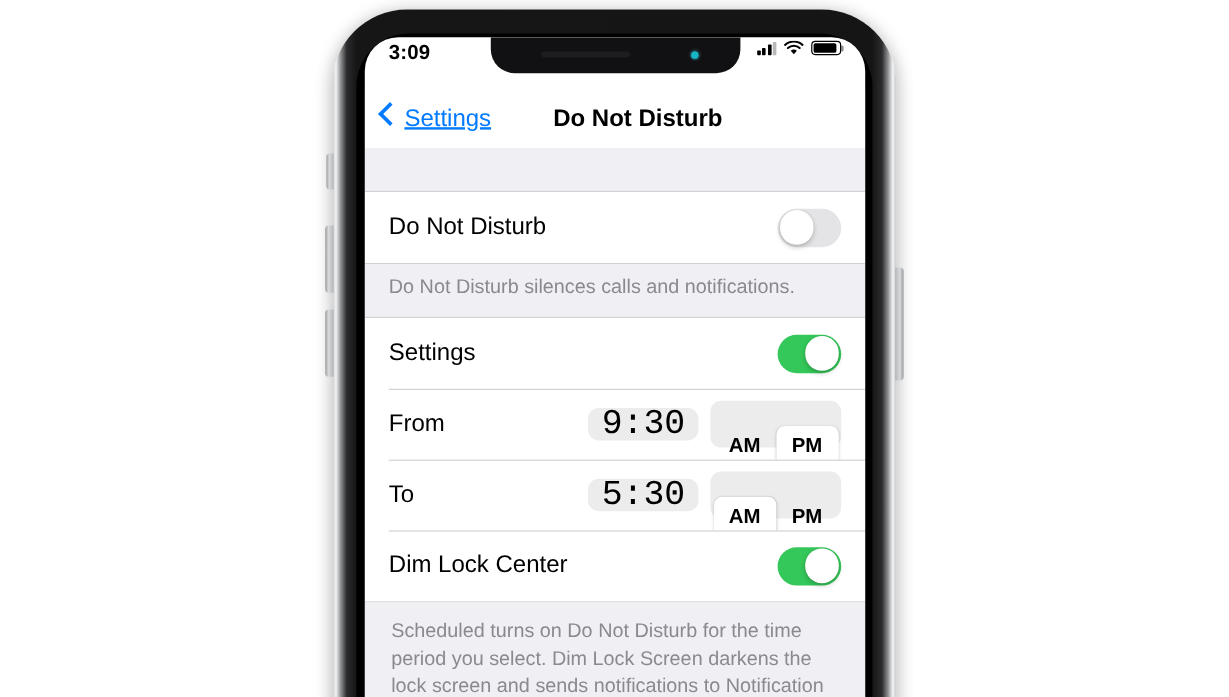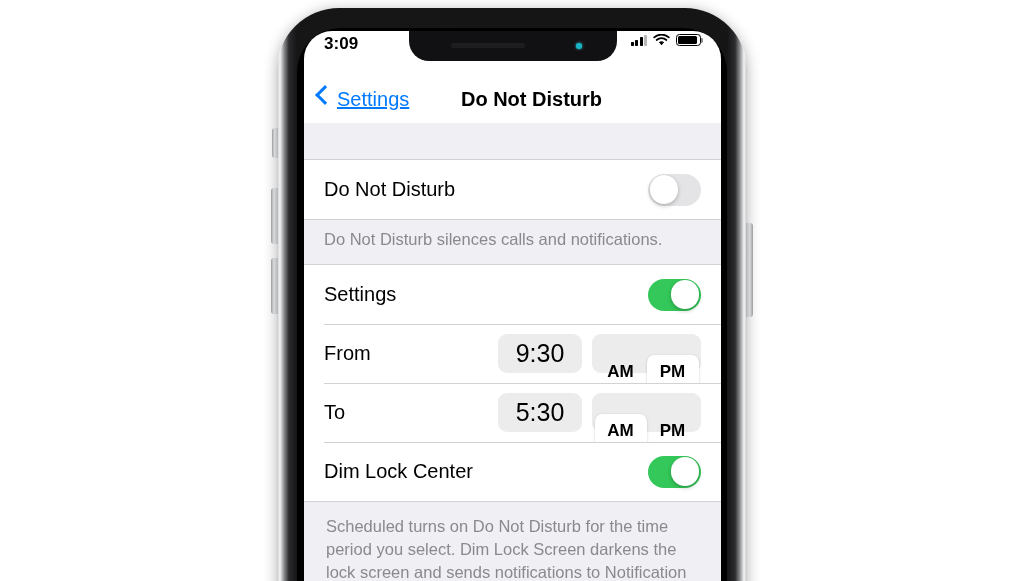--- a/index.html
+++ b/index.html
@@ -320,29 +320,30 @@
   
   .time-controls {
     display: flex;
     align-items: center;
     gap: 10px;
   }
   .time-value {
     background: #ececed;
     border-radius: 9px;
     min-width: 84px;
-    height: 39px;
+    height: 27px;
     display: flex;
     align-items: center;
     justify-content: center;
-    font-size: 25px;
+    font-size: 29px;
     color: #000;
     padding: 0 11px;
     box-sizing: border-box;
     cursor: pointer;
+    font-family: Liberation Mono, monospace;
   }
   .segmented {
     background: #ececed;
     border-radius: 9px;
     height: 39px;
     display: flex;
     align-items: center;
     padding: 2.5px;
     box-sizing: border-box;
     gap: 0;

